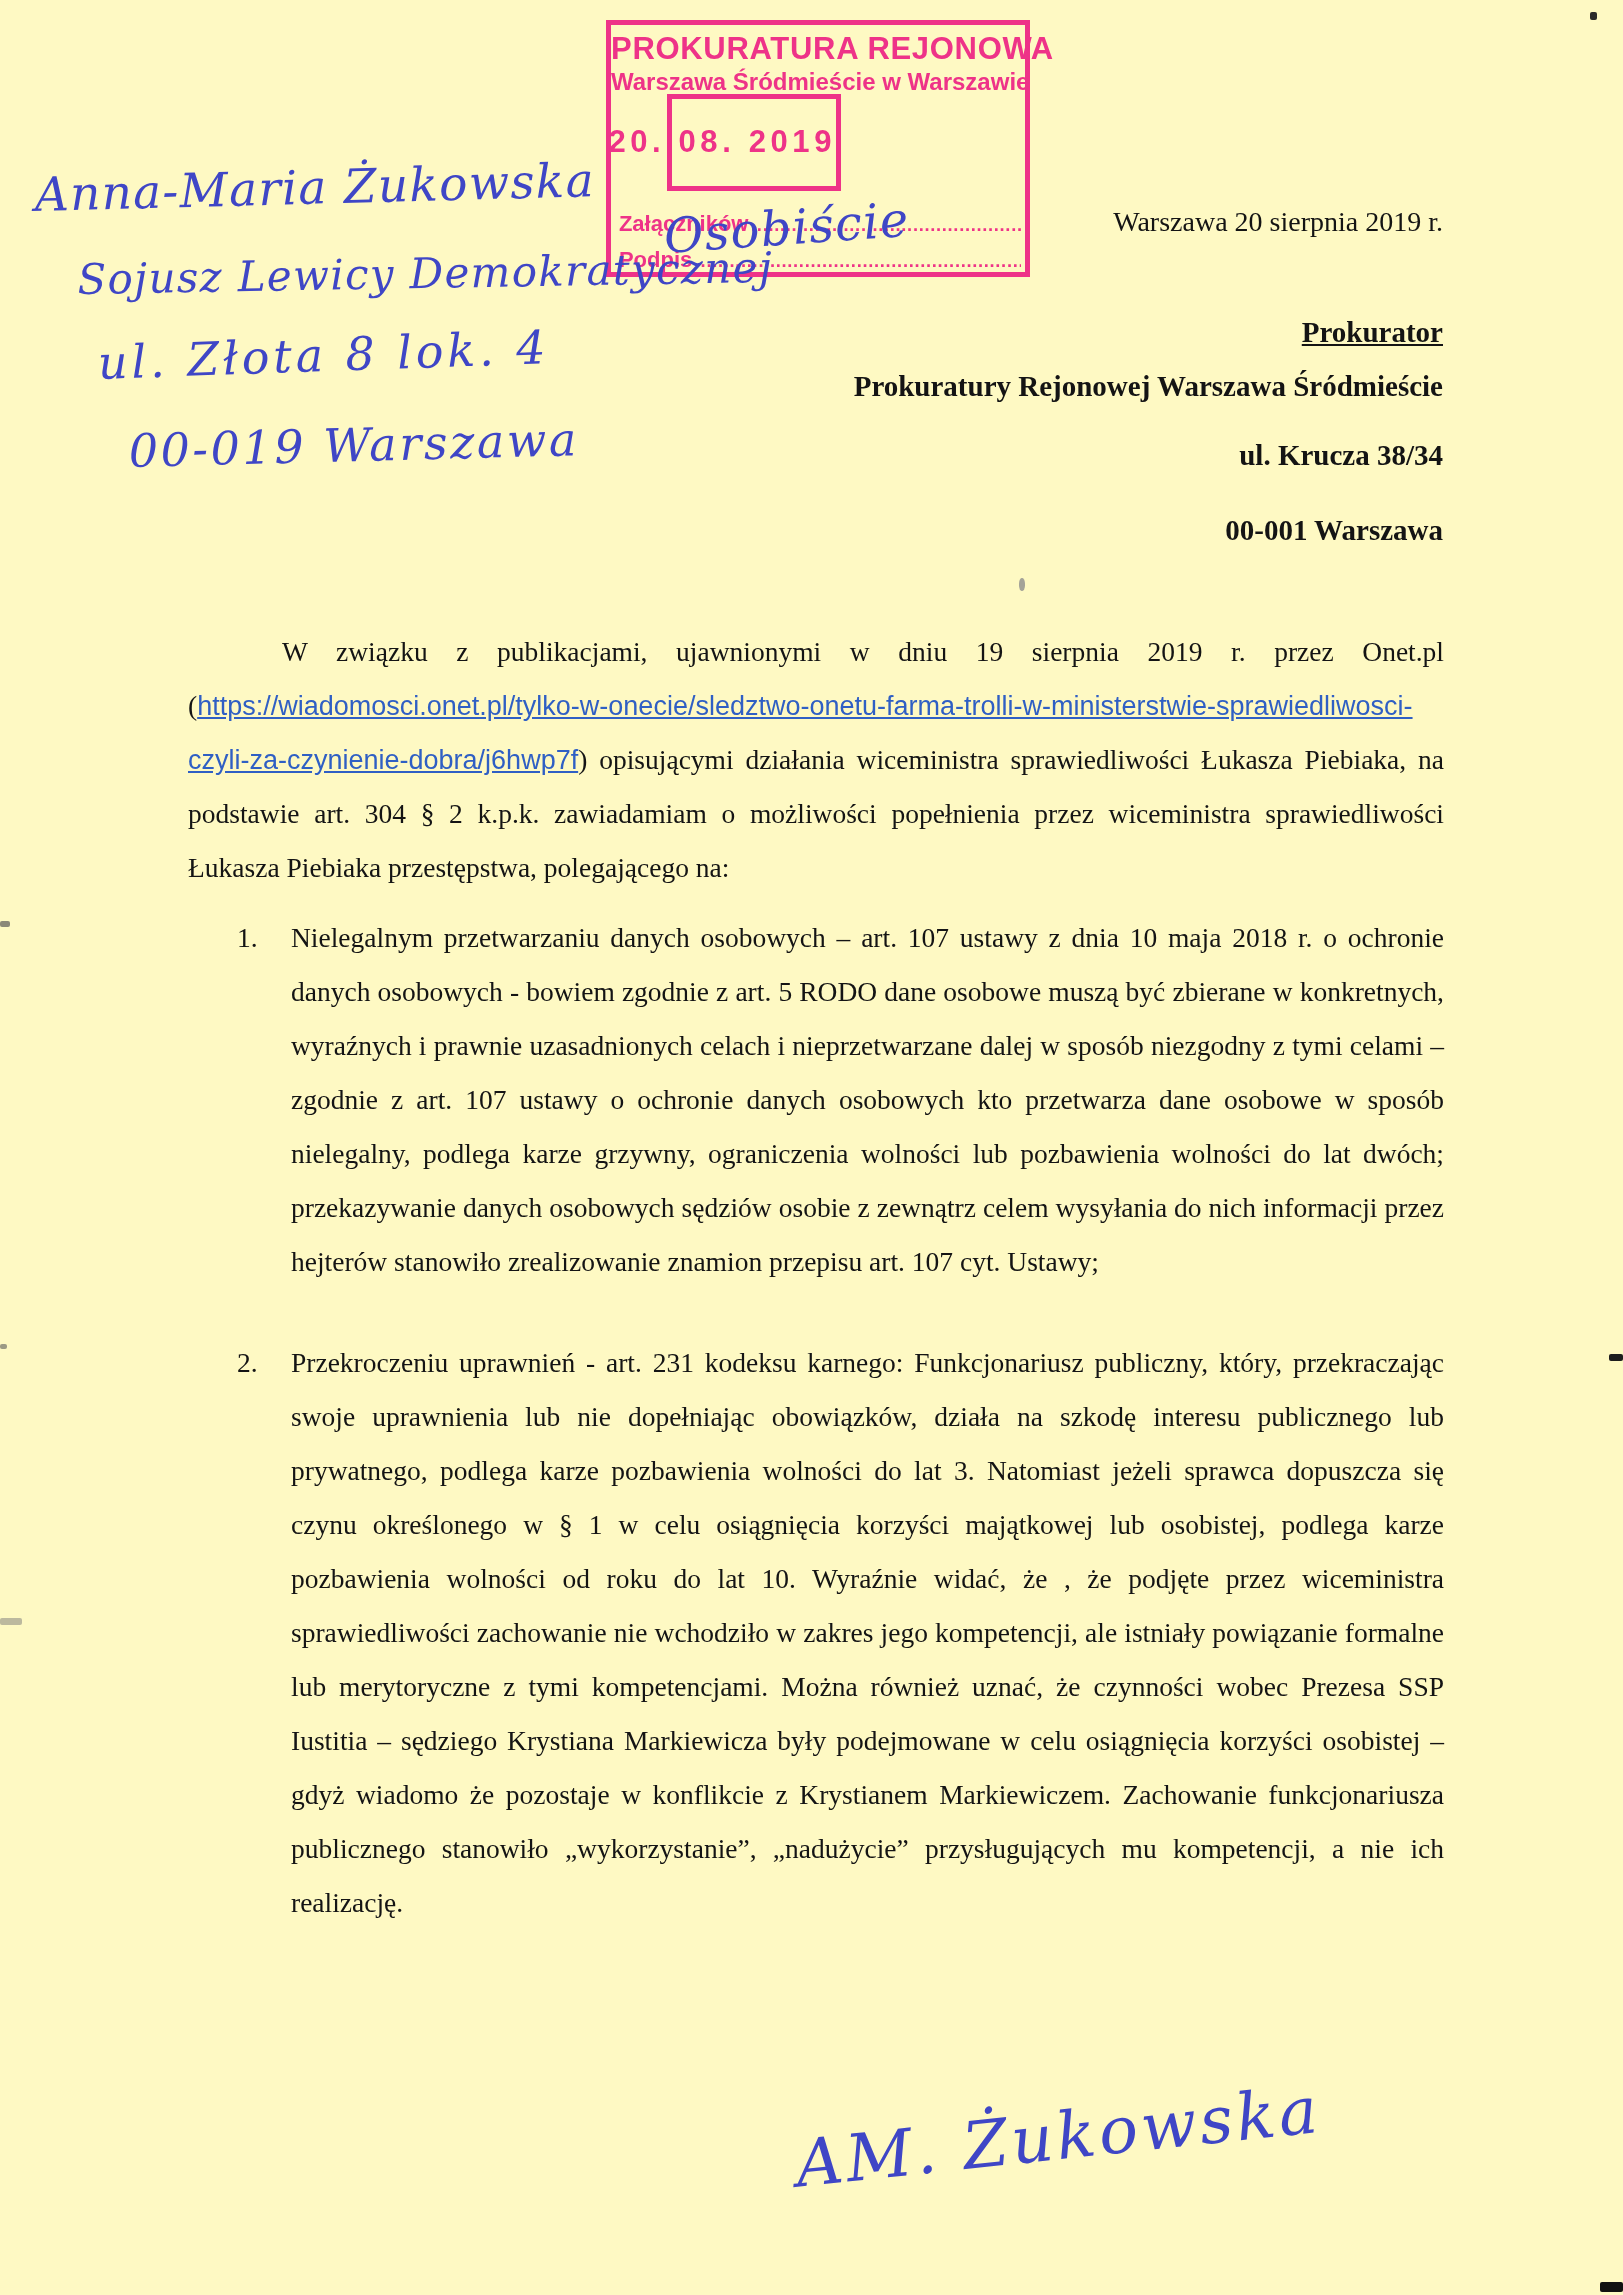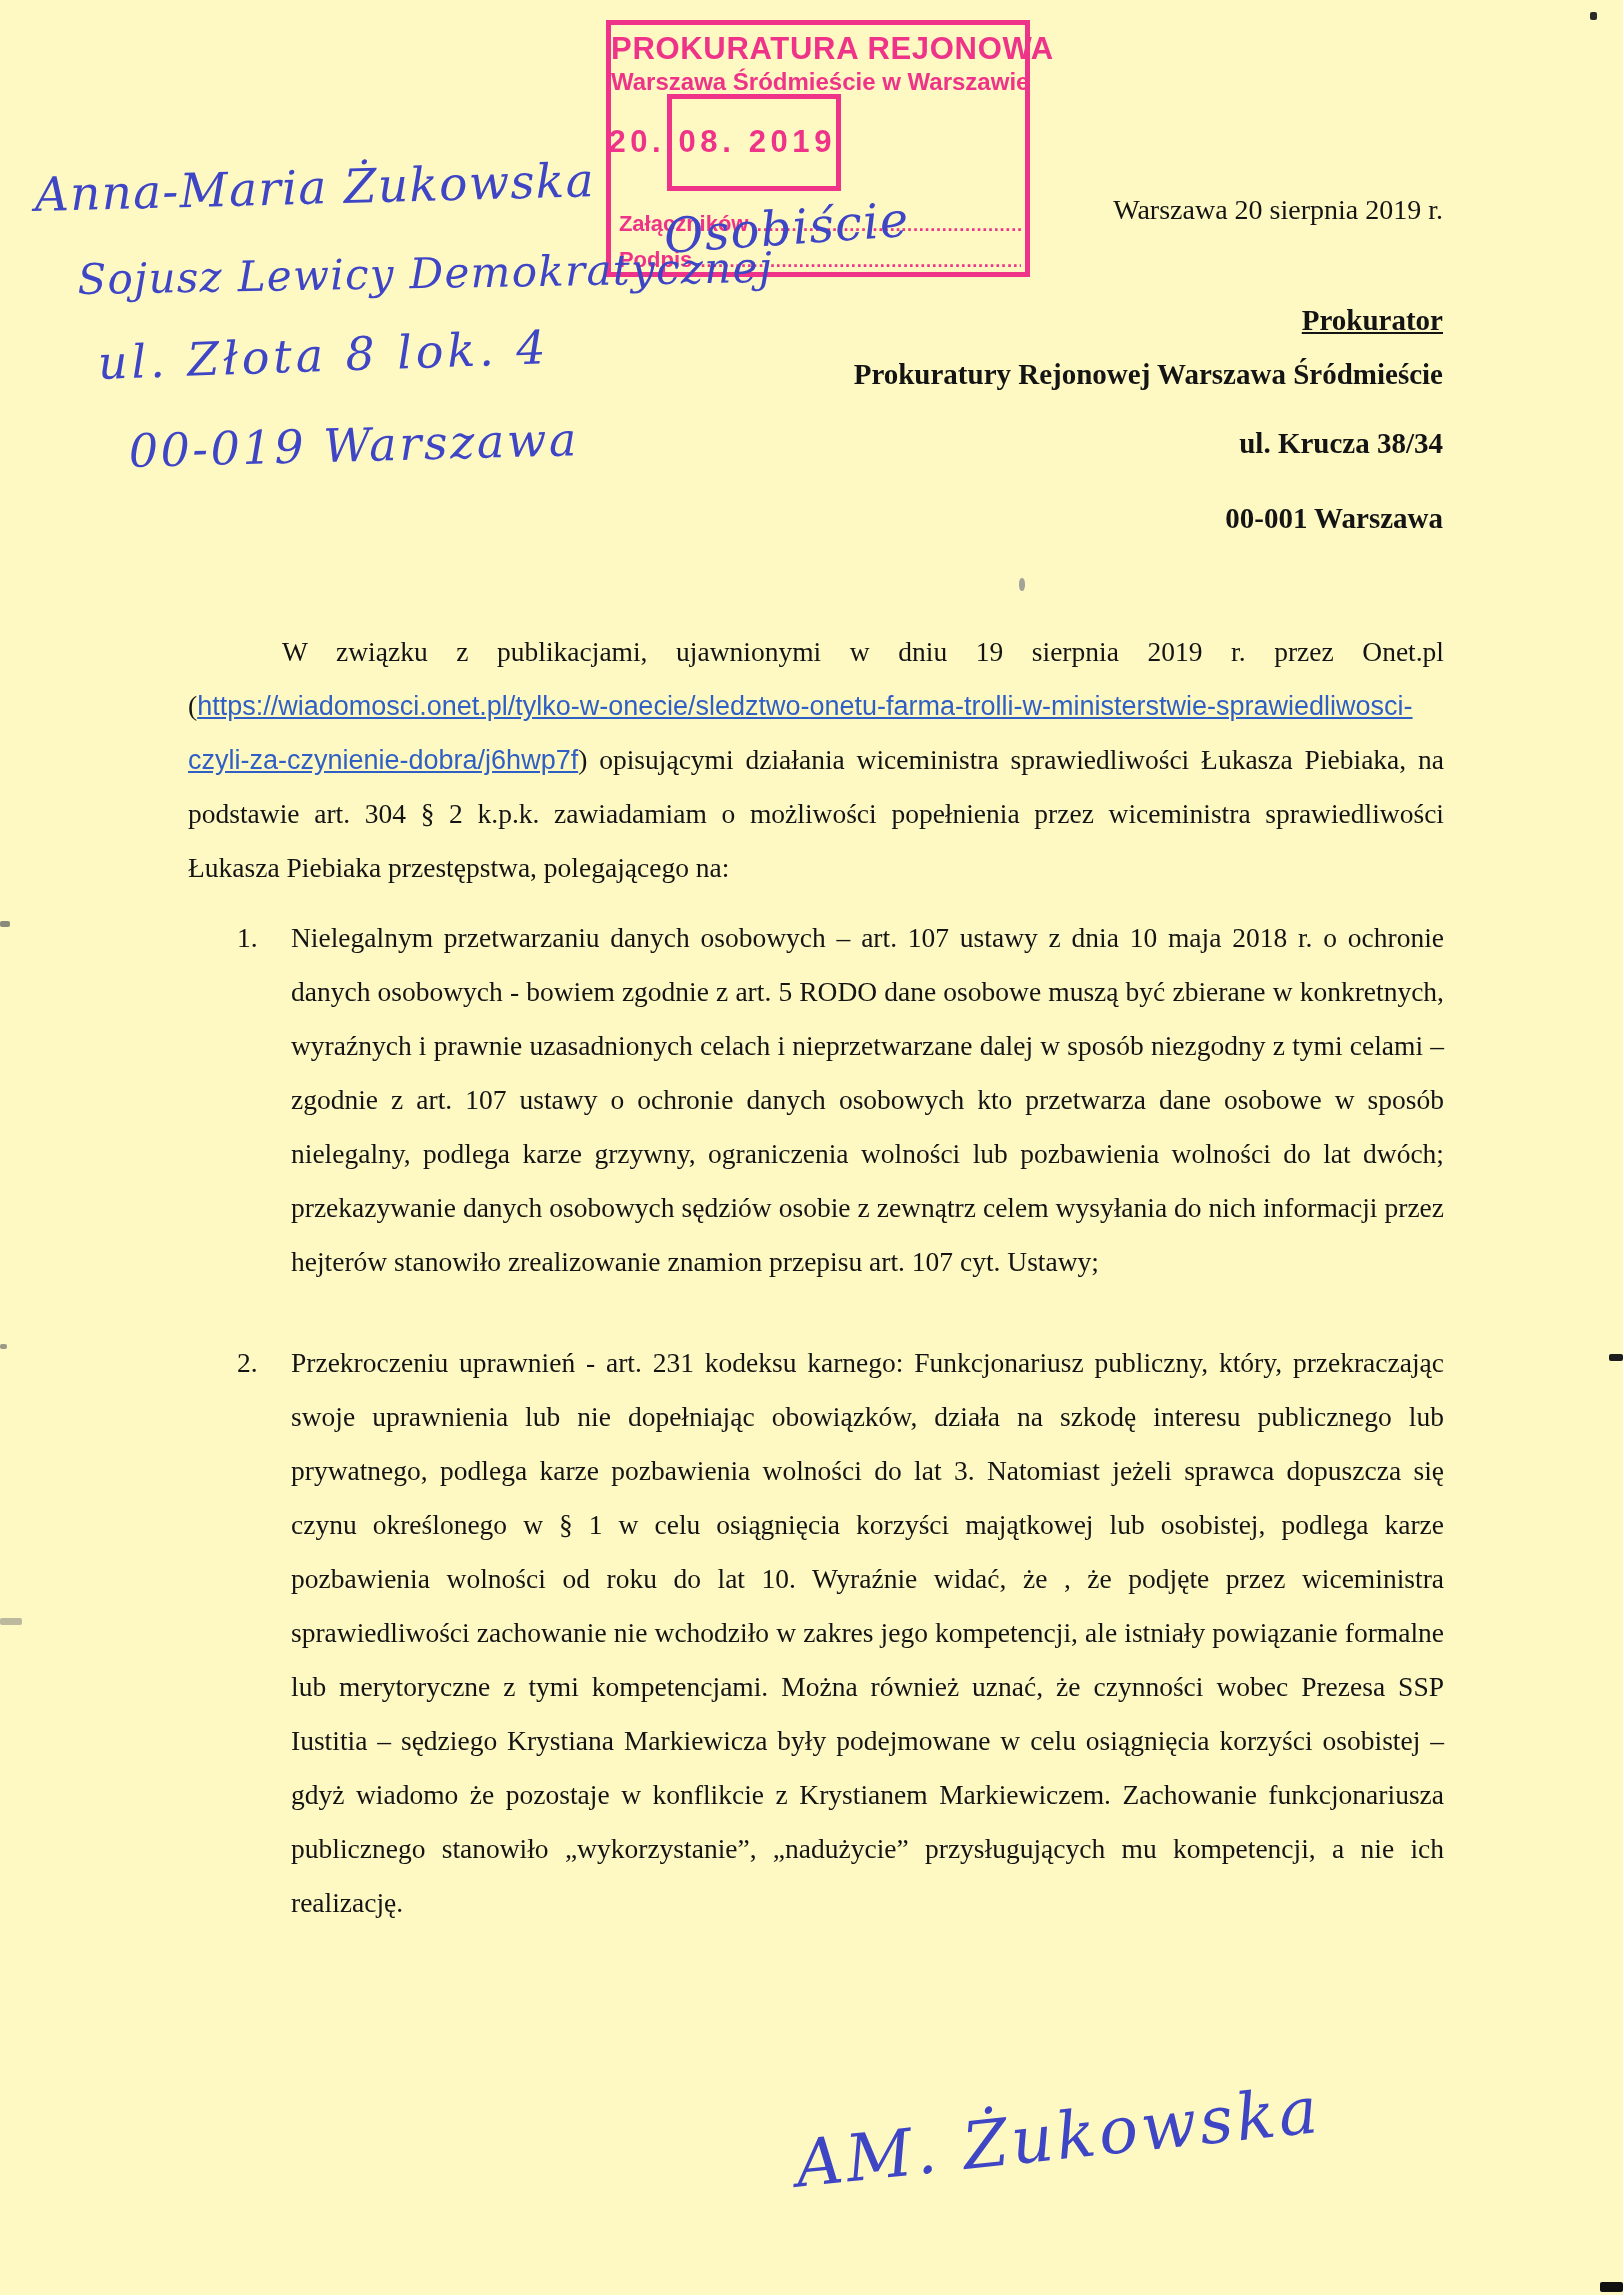--- a/index.html
+++ b/index.html
@@ -50,21 +50,21 @@
     letter-spacing:1.3px;
     transform-origin:left top;
   }
   .osobiscie{left:662px;top:208px;font-size:48px;transform:rotate(-4deg);z-index:5;}
   .sender-name{left:34px;top:167px;font-size:47px;transform:rotate(-1.5deg);}
   .sender-party{left:77px;top:255px;font-size:42px;transform:rotate(-1deg);}
   .sender-street{left:97px;top:336px;font-size:46px;transform:rotate(-2deg);letter-spacing:3.9px;}
   .sender-postal{left:128px;top:424px;font-size:46px;transform:rotate(-1.5deg);letter-spacing:2.6px;}
 
   
-  .hdr{position:absolute;right:180px;text-align:left;white-space:nowrap;}
+  .hdr{position:absolute;right:180px;text-align:left;white-space:nowrap;margin-top:12px;}
   .hdr.date{top:194px;font-size:28px;}
   .hdr.bold{font-weight:bold;font-size:29px;}
   .hdr.t1{top:304px;text-decoration:underline;}
   .hdr.t2{top:358px;}
   .hdr.t3{top:427px;}
   .hdr.t4{top:502px;}
 
   
   .bodytxt{
     position:absolute;

